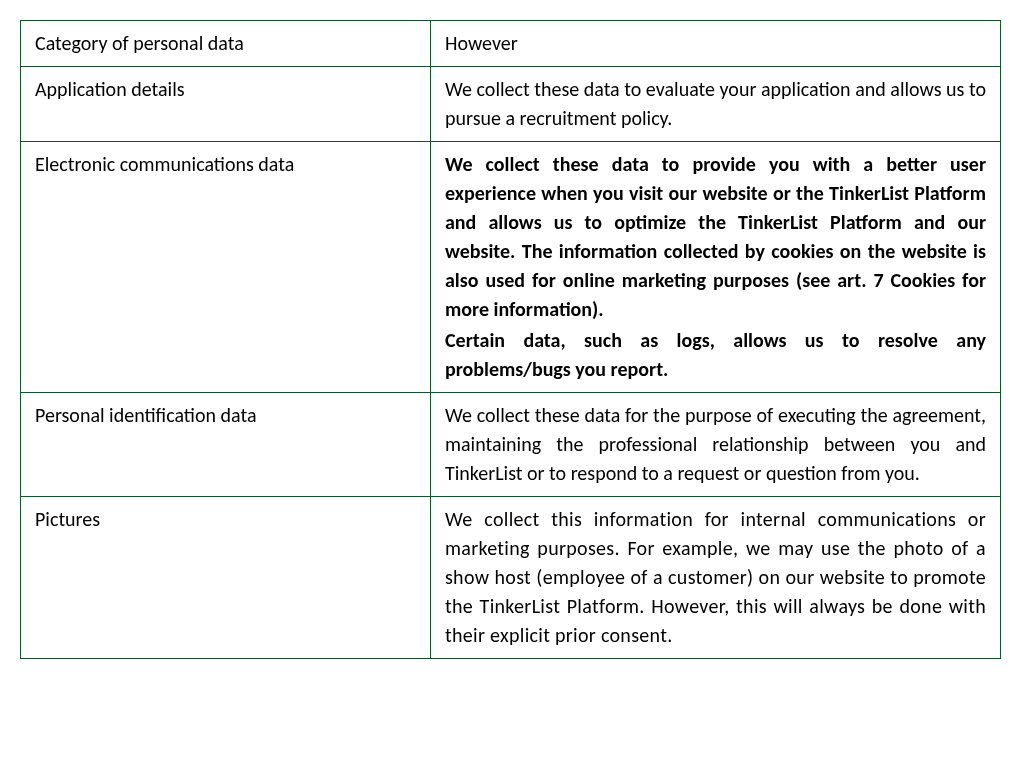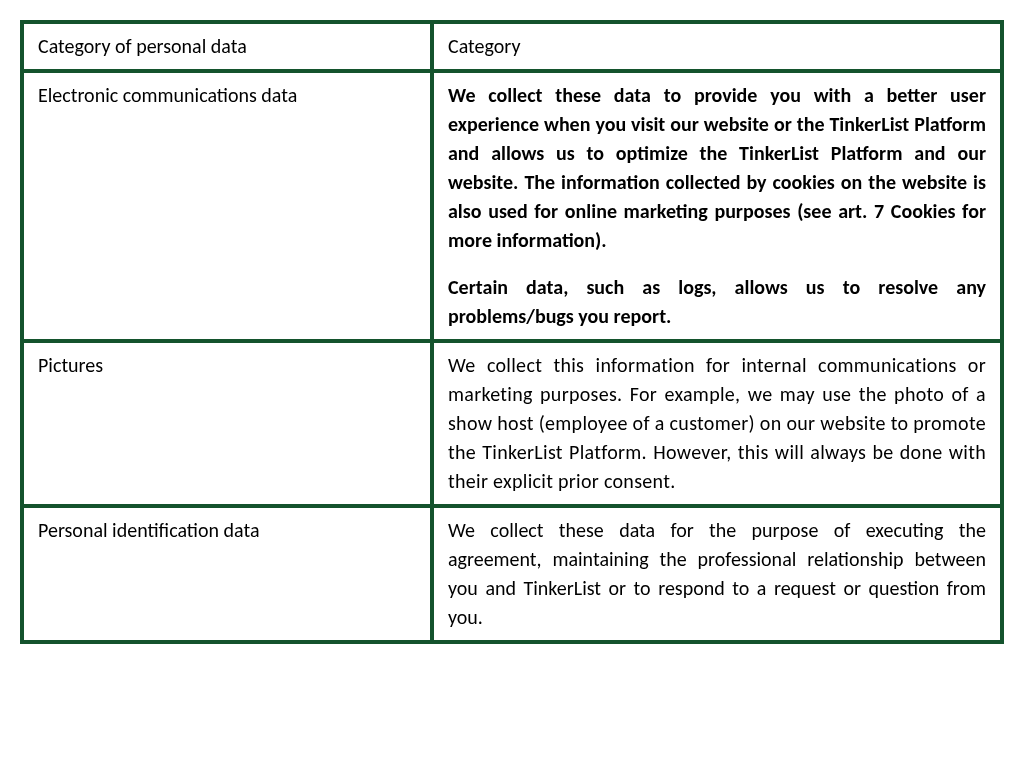--- a/index.html
+++ b/index.html
@@ -12,21 +12,21 @@
       font-family: Calibri, -apple-system, BlinkMacSystemFont, "Segoe UI", Arial, sans-serif;
       padding: 20px;
       width: 1024px;
     }
     table {
       border-collapse: collapse;
       width: 980px;
       table-layout: fixed;
     }
     td {
-      border: 4px solid #14532d;
+      border: 1px solid #14532d;
       padding: 8px 14px;
       vertical-align: top;
       font-size: 20px;
       line-height: 1.45;
       color: #000000;
     }
     td.col-left {
       width: 410px;
       text-align: left;
     }
@@ -37,44 +37,48 @@
     }
     tr.header td {
       font-weight: normal;
       text-align: left;
     }
     .para {
       display: block;
       font-weight: bold;
     }
     .para + .para {
-      margin-top: 18px;
+      margin-top: 2px;
     }
     .row4-right {
       letter-spacing: 0.3px;
     }
   </style>
 </head>
 <body>
 
 <table>
   <tbody>
       <tr class="header">
     <td class="col-left">Category of personal data</td>
-    <td class="col-right" style="text-align:left;">Category</td>
+    <td class="col-right" style="text-align:left;">However</td>
+  </tr>
+  <tr>
+    <td class="col-left">Application details</td>
+    <td class="col-right">We collect these data to evaluate your application and allows us to pursue a recruitment policy.</td>
   </tr>
   <tr>
     <td class="col-left">Electronic communications data</td>
     <td class="col-right">
       <span class="para">We collect these data to provide you with a better user experience when you visit our website or the TinkerList Platform and allows us to optimize the TinkerList Platform and our website. The information collected by cookies on the website is also used for online marketing purposes (see art. 7 Cookies for more information).</span>
       <span class="para">Certain data, such as logs, allows us to resolve any problems/bugs you report.</span>
     </td>
   </tr>
   <tr>
+    <td class="col-left">Personal identification data</td>
+    <td class="col-right">We collect these data for the purpose of executing the agreement, maintaining the professional relationship between you and TinkerList or to respond to a request or question from you.</td>
+  </tr>
+  <tr>
     <td class="col-left">Pictures</td>
     <td class="col-right row4-right">We collect this information for internal communications or marketing purposes. For example, we may use the photo of a show host (employee of a customer) on our website to promote the TinkerList Platform. However, this will always be done with their explicit prior consent.</td>
-  </tr>
-  <tr>
-    <td class="col-left">Personal identification data</td>
-    <td class="col-right">We collect these data for the purpose of executing the agreement, maintaining the professional relationship between you and TinkerList or to respond to a request or question from you.</td>
   </tr>
 </tbody>
   </table>
 
 </body></html>

